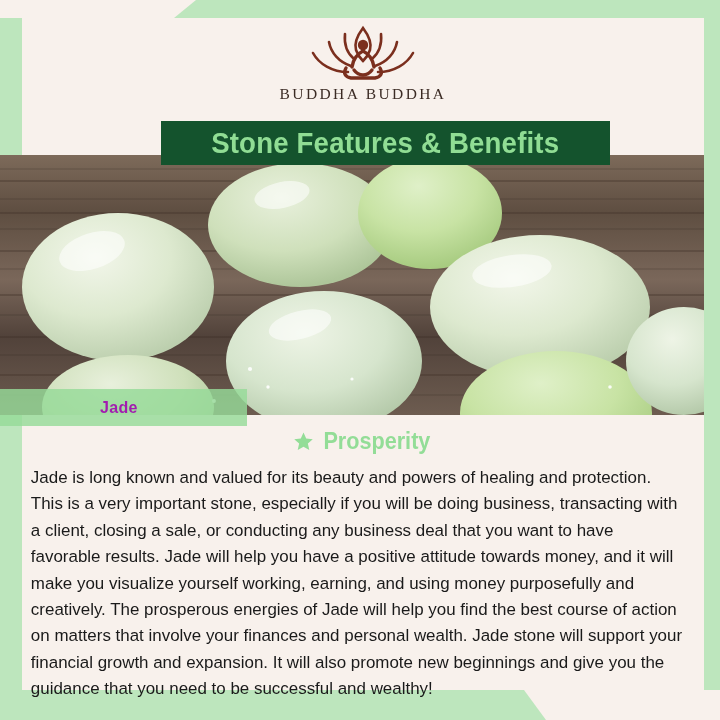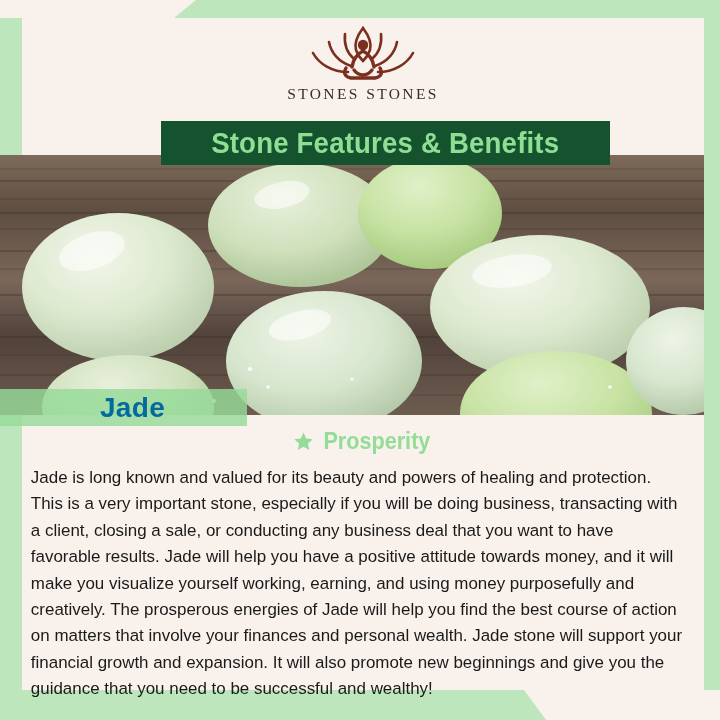--- a/index.html
+++ b/index.html
@@ -85,21 +85,21 @@
 
   
   .jade-band{
     position:absolute; left:-22px; top:371px;
     width:247px; height:37px;
     background:rgba(150,218,152,0.82);
     display:flex; align-items:center;
     z-index:7;
   }
   .jade-label{
-    color:#0369a1; font-weight:bold; font-size:28px;
+    color:#a21caf; font-weight:bold; font-size:16px;
     margin-left:100px; letter-spacing:0.3px;
   }
 
   
   .benefits{
     position:absolute; left:0; top:410px; width:682px;
     display:flex; align-items:center; justify-content:center;
     gap:14px;
     text-align:center;
   }
@@ -154,21 +154,21 @@
           <circle cx="64" cy="23" r="5.2"></circle>
         </g>
         <g fill="none" stroke="#7b2f1e" stroke-width="3.4" stroke-linecap="round">
           <path d="M64 29 C58 32 54 38 53 45"></path>
           <path d="M64 29 C70 32 74 38 75 45"></path>
           <path d="M47 46 C44 51 46 55 52 56 L76 56 C82 55 84 51 81 46"></path>
           <path d="M55 48 C58 52 62 53 64 53 C66 53 70 52 73 48"></path>
         </g>
       </svg>
     </span>
-    <span class="brand-name">STONES STONES</span>
+    <span class="brand-name">BUDDHA BUDDHA</span>
   </div>
 
   <div class="photo">
     <svg viewBox="0 0 704 260" preserveAspectRatio="none" xmlns="http://www.w3.org/2000/svg" aria-hidden="true">
       <defs>
         <linearGradient id="wood" x1="0" y1="0" x2="0" y2="1">
           <stop offset="0%" stop-color="#7d6a5a"></stop>
           <stop offset="22%" stop-color="#5e4e41"></stop>
           <stop offset="48%" stop-color="#7a675a"></stop>
           <stop offset="70%" stop-color="#51423a"></stop>

